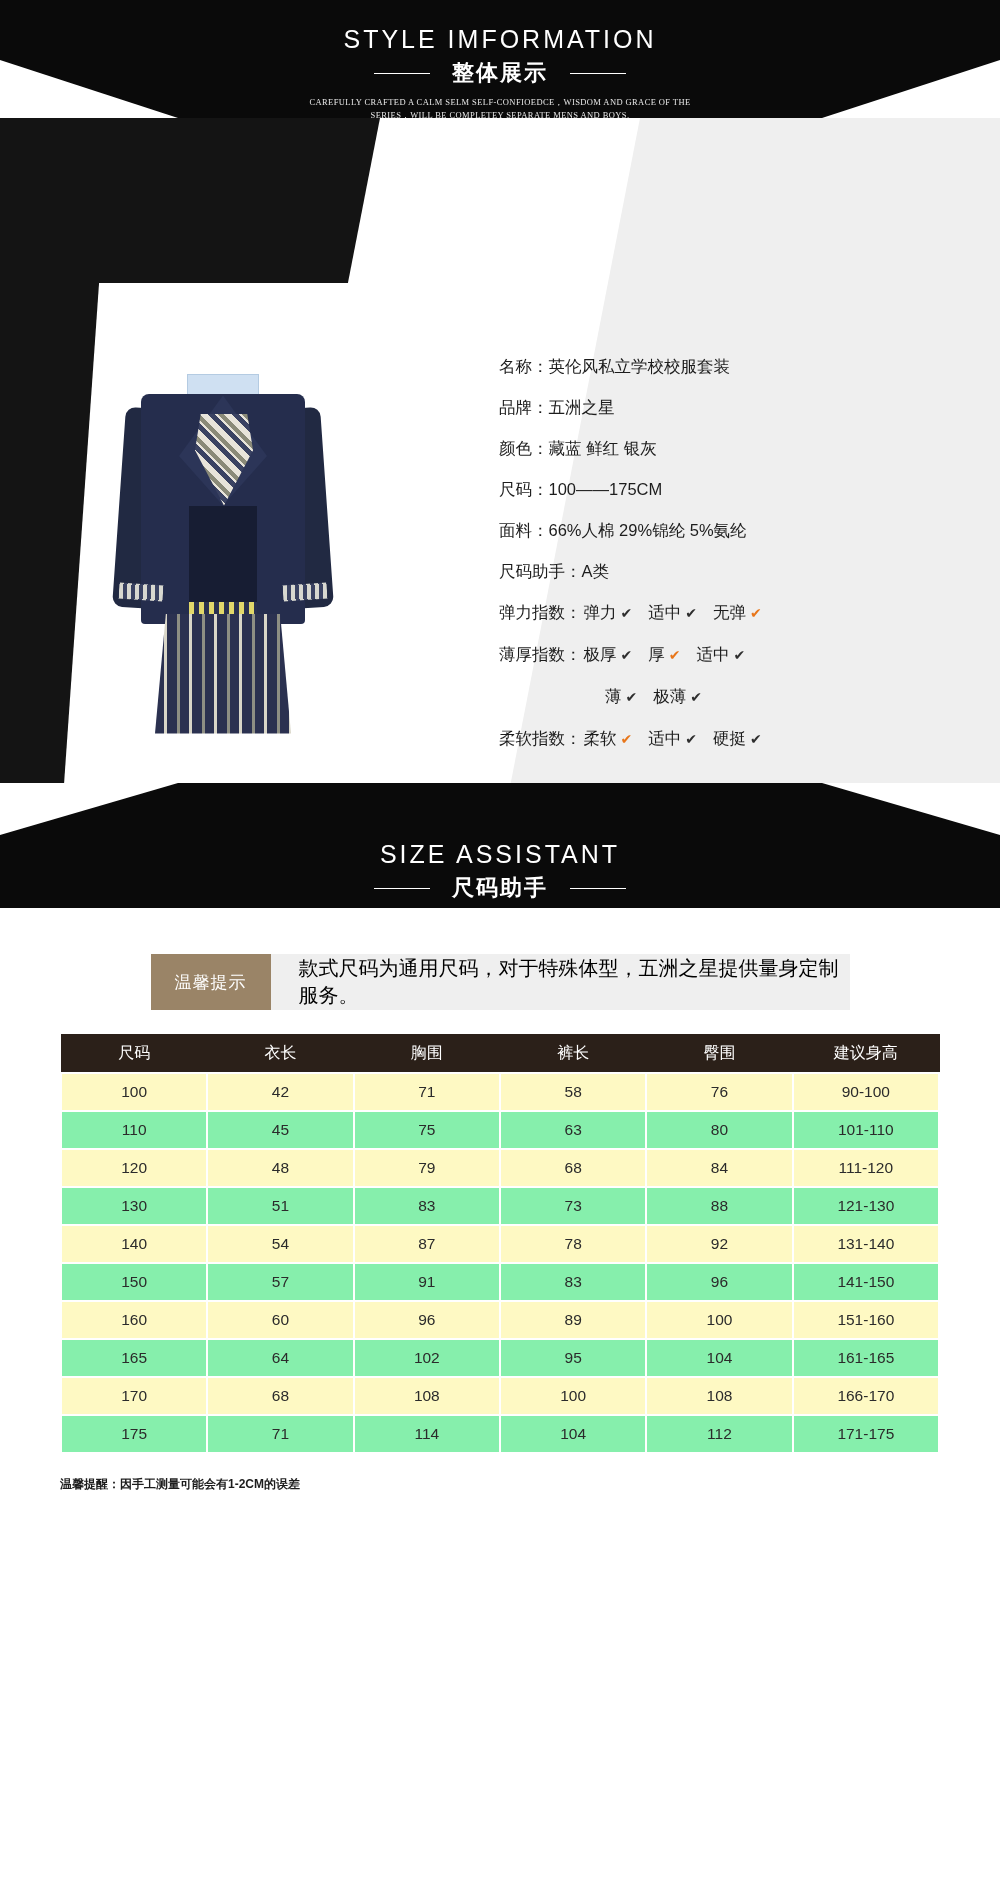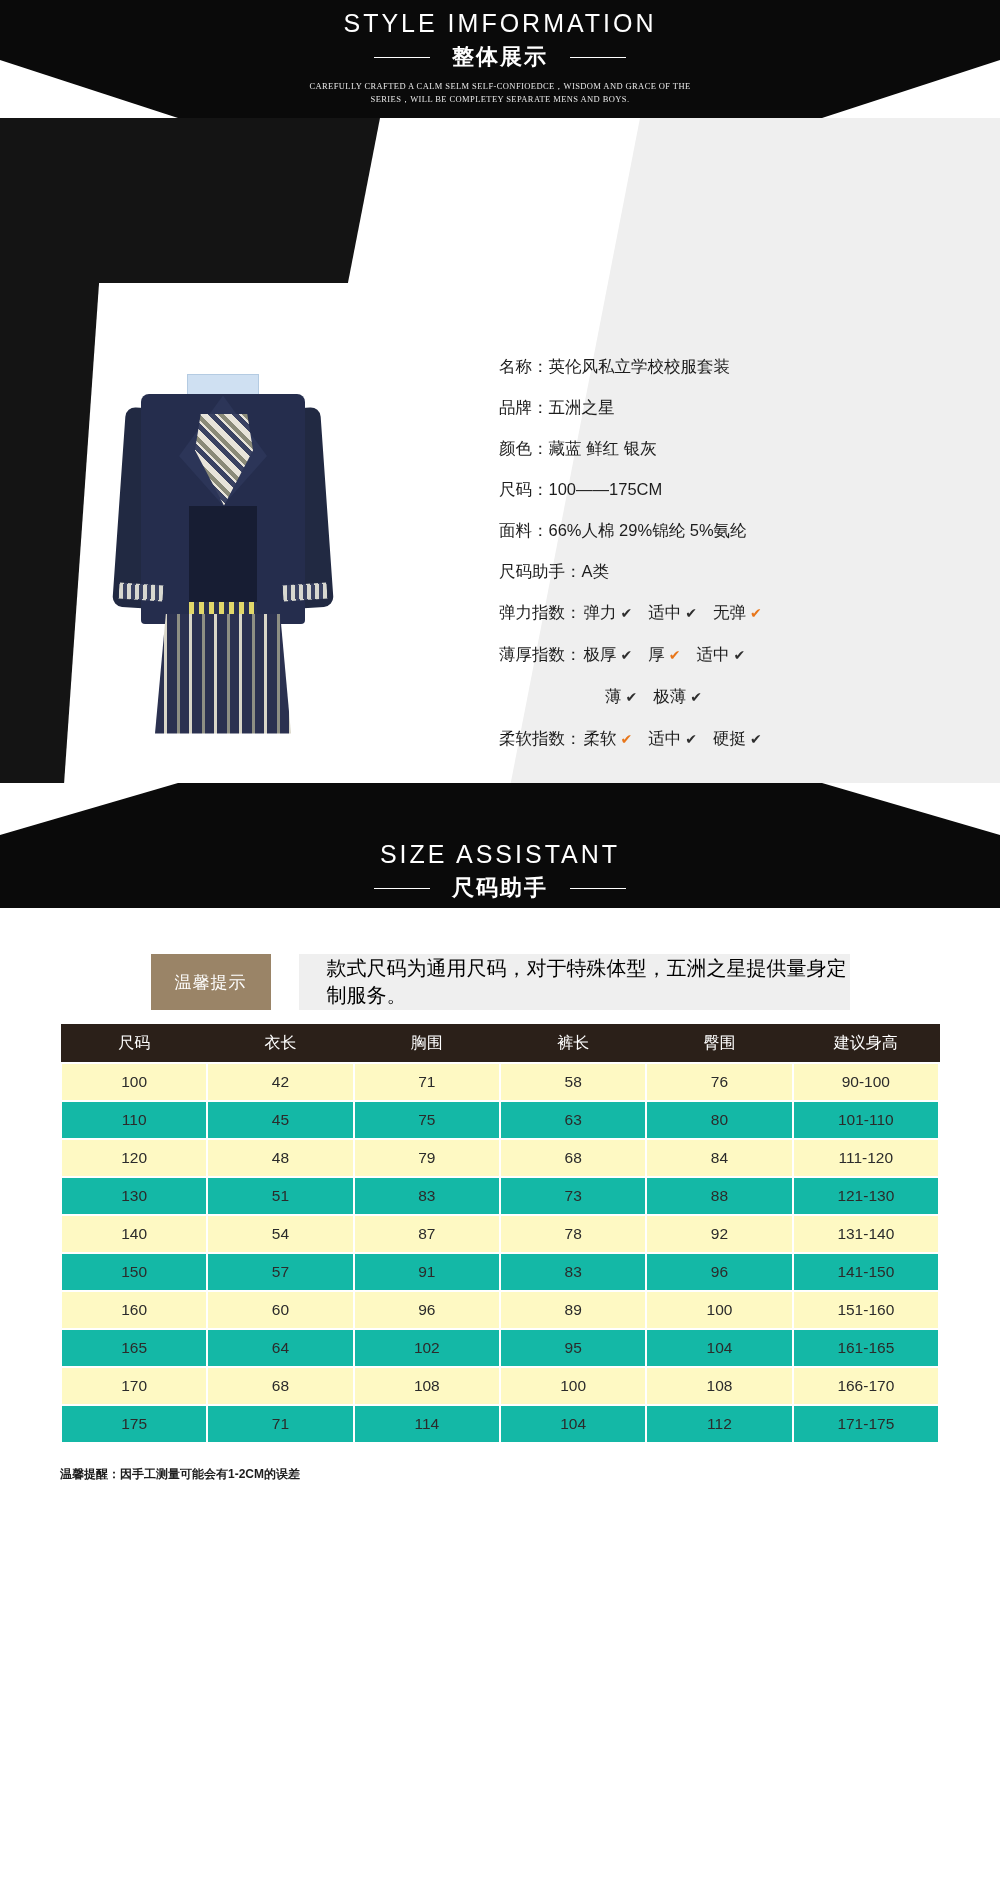--- a/index.html
+++ b/index.html
@@ -14,21 +14,21 @@
 
   
   .banner {
     position:relative;
     width:1000px;
     background:#0a0a0a;
     color:#ffffff;
     text-align:center;
     overflow:hidden;
   }
-  .banner-1 { height:118px; padding-top:8px; }
+  .banner-1 { height:118px; padding-top:24px; }
   .banner-title-en {
     font-size:25px;
     letter-spacing:3px;
     font-weight:400;
     margin:0 0 6px 0;
     line-height:30px;
   }
   .banner-title-cn-wrap {
     display:flex;
     align-items:center;
@@ -210,24 +210,23 @@
     border-top:52px solid #ffffff;
     border-left:178px solid transparent;
   }
   .banner-2 .inner { position:relative; z-index:2; padding-top:46px; }
 
   
   .size-section { background:#ffffff; padding:46px 0 26px 0; }
   .tip-row {
     display:flex;
     width:699px;
-    margin:0 auto 14px auto;
+    margin:0 auto 24px auto;
     height:56px;
     align-items:stretch;
-    gap:28px;
   }
   .tip-label {
     width:120px;
     background:#9a8467;
     color:#ffffff;
     font-size:17px;
     display:flex; align-items:center; justify-content:center;
     letter-spacing:1px;
   }
   .tip-text {
@@ -253,21 +252,21 @@
     border:1px solid #2b2019;
   }
   table.size td {
     text-align:center;
     font-size:15.5px;
     height:38px;
     color:#2b2b2b;
     border:2px solid #ffffff;
   }
   table.size tr.odd td { background:#fef9c3; }
-  table.size tr.even td { background:#14b8a6; }
+  table.size tr.even td { background:#86efac; }
   .table-note {
     width:880px;
     margin:22px auto 0 auto;
     text-align:left;
     font-size:12px;
     font-weight:bold;
     color:#1d1d1d;
   }
 </style>
 </head>

